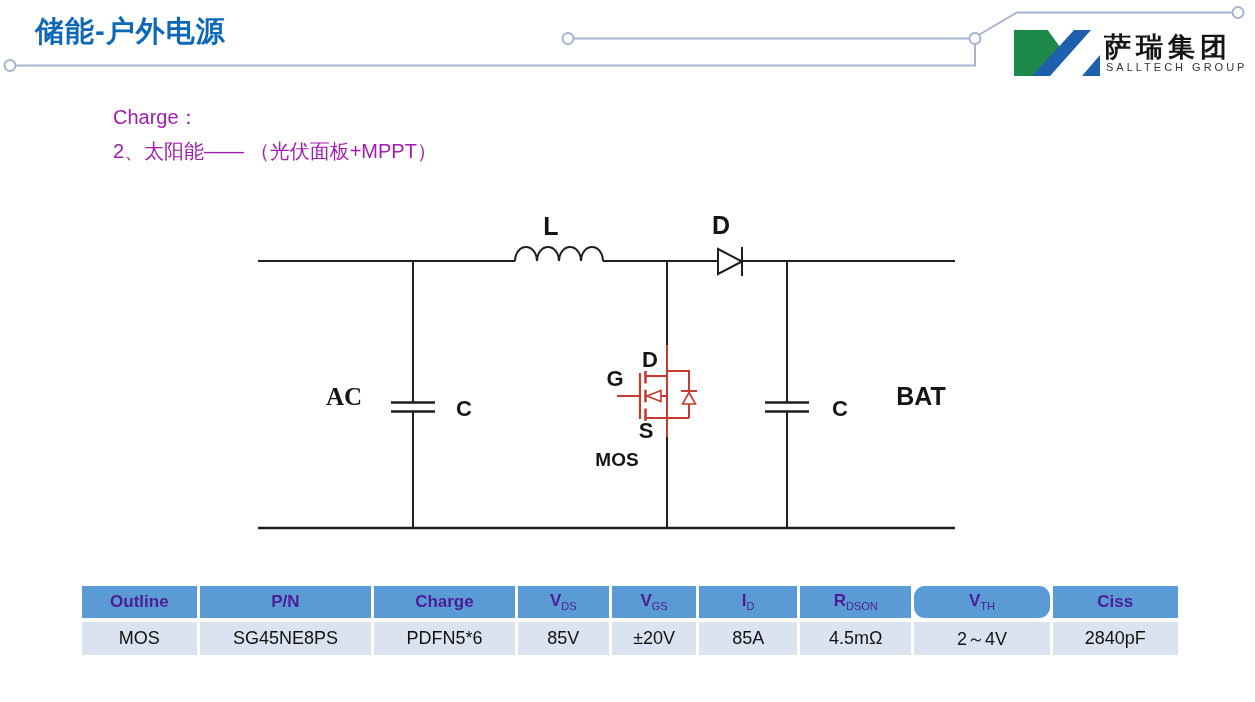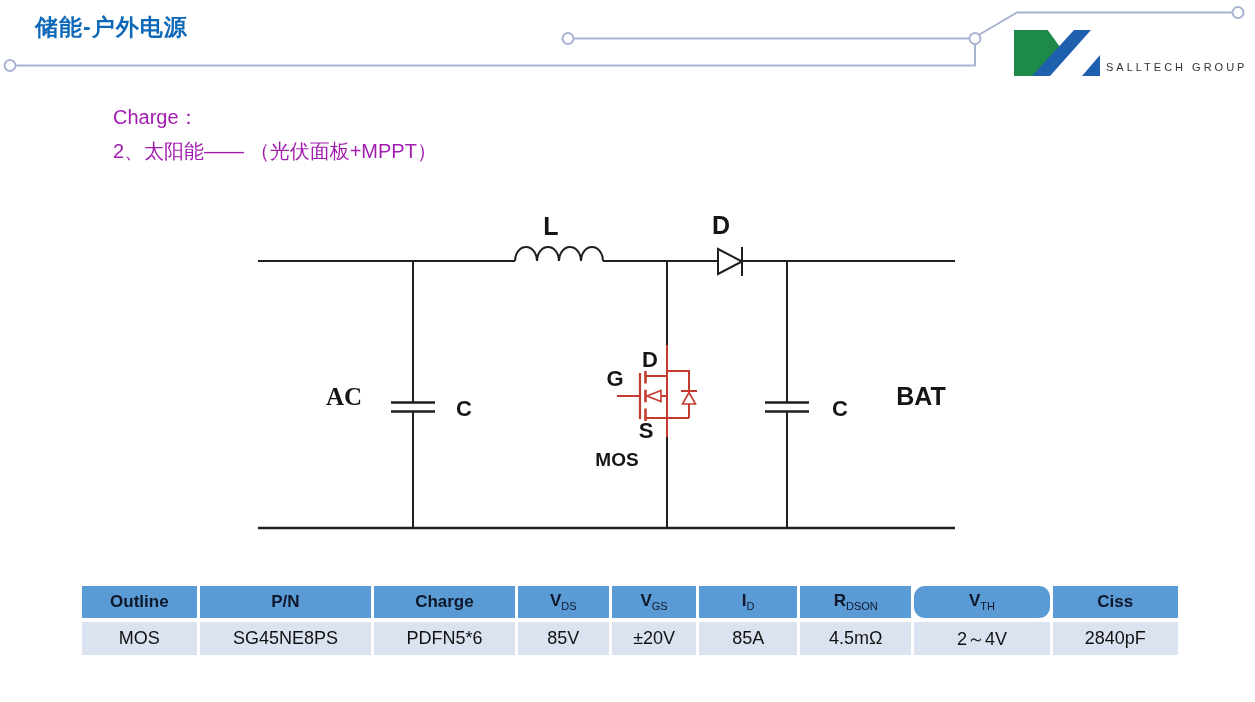--- a/index.html
+++ b/index.html
@@ -15,21 +15,21 @@
   html,body{margin:0;padding:0;}
   body{
     width:1255px;height:702px;overflow:hidden;background:#ffffff;
     font-family:"Liberation Sans","DejaVu Sans",sans-serif;color:#111;
     position:relative;
   }
   .slide{position:absolute;inset:0;}
   svg.decor, svg.wires{position:absolute;left:0;top:0;width:1255px;height:702px;pointer-events:none;}
   .title{
     position:absolute;left:35px;top:12px;margin:0;
-    font-size:23px;font-weight:700;letter-spacing:1px;color:var(--title-blue);
+    font-size:29px;font-weight:700;letter-spacing:1px;color:var(--title-blue);
   }
   .logo{position:absolute;left:1012px;top:24px;width:230px;height:58px;}
   .logo-mark{position:absolute;left:0;top:0;width:95px;height:55px;}
   .logo-cn{
     position:absolute;left:92px;top:5px;font-size:27px;font-weight:700;
     letter-spacing:5px;color:#151515;white-space:nowrap;
   }
   .logo-en{
     position:absolute;left:94px;top:37px;font-size:11px;letter-spacing:3px;
     color:#333;white-space:nowrap;
@@ -42,21 +42,21 @@
   .lbl-big{font-size:25px;}
   .lbl-mid{font-size:22px;}
   .lbl-small{font-size:19px;}
   
   .spec-table{
     position:absolute;left:79px;top:582px;width:1102px;
     display:table;border-collapse:separate;border-spacing:3px 4px;table-layout:fixed;
   }
   .tr{display:table-row;}
   .th{
-    display:table-cell;background:var(--table-header-bg);color:#0f172a;
+    display:table-cell;background:var(--table-header-bg);color:#4c1d95;
     font-weight:700;font-size:17px;text-align:center;vertical-align:middle;height:32px;
   }
   .th sub{font-size:11px;font-weight:400;}
   .td{
     display:table-cell;background:var(--table-row-bg);color:#111;
     font-size:18px;text-align:center;vertical-align:middle;height:33px;
   }
 </style>
 </head>
 <body>
@@ -77,20 +77,21 @@
 
   <h1 class="title">储能-户外电源</h1>
 
   <div class="logo">
     <svg class="logo-mark" viewBox="0 0 95 55">
       <polygon points="2,6 40,6 56,29 40,52 2,52" fill="var(--logo-green)"></polygon>
       <path d="M38,4 L56,29 L38,54" fill="none" stroke="#ffffff" stroke-width="6"></path>
       <polygon points="20,52 62,6 79,6 38,52" fill="var(--logo-blue)"></polygon>
       <polygon points="70,52 88,31 88,52" fill="var(--logo-blue)"></polygon>
     </svg>
+    <div class="logo-cn">萨瑞集团</div>
     <div class="logo-en">SALLTECH GROUP</div>
   </div>
 
   <div class="intro">
     <div>Charge：</div>
     <div>2、太阳能—— （光伏面板+MPPT）</div>
   </div>
 
   <div>
     <svg class="wires" viewBox="0 0 1255 702">

